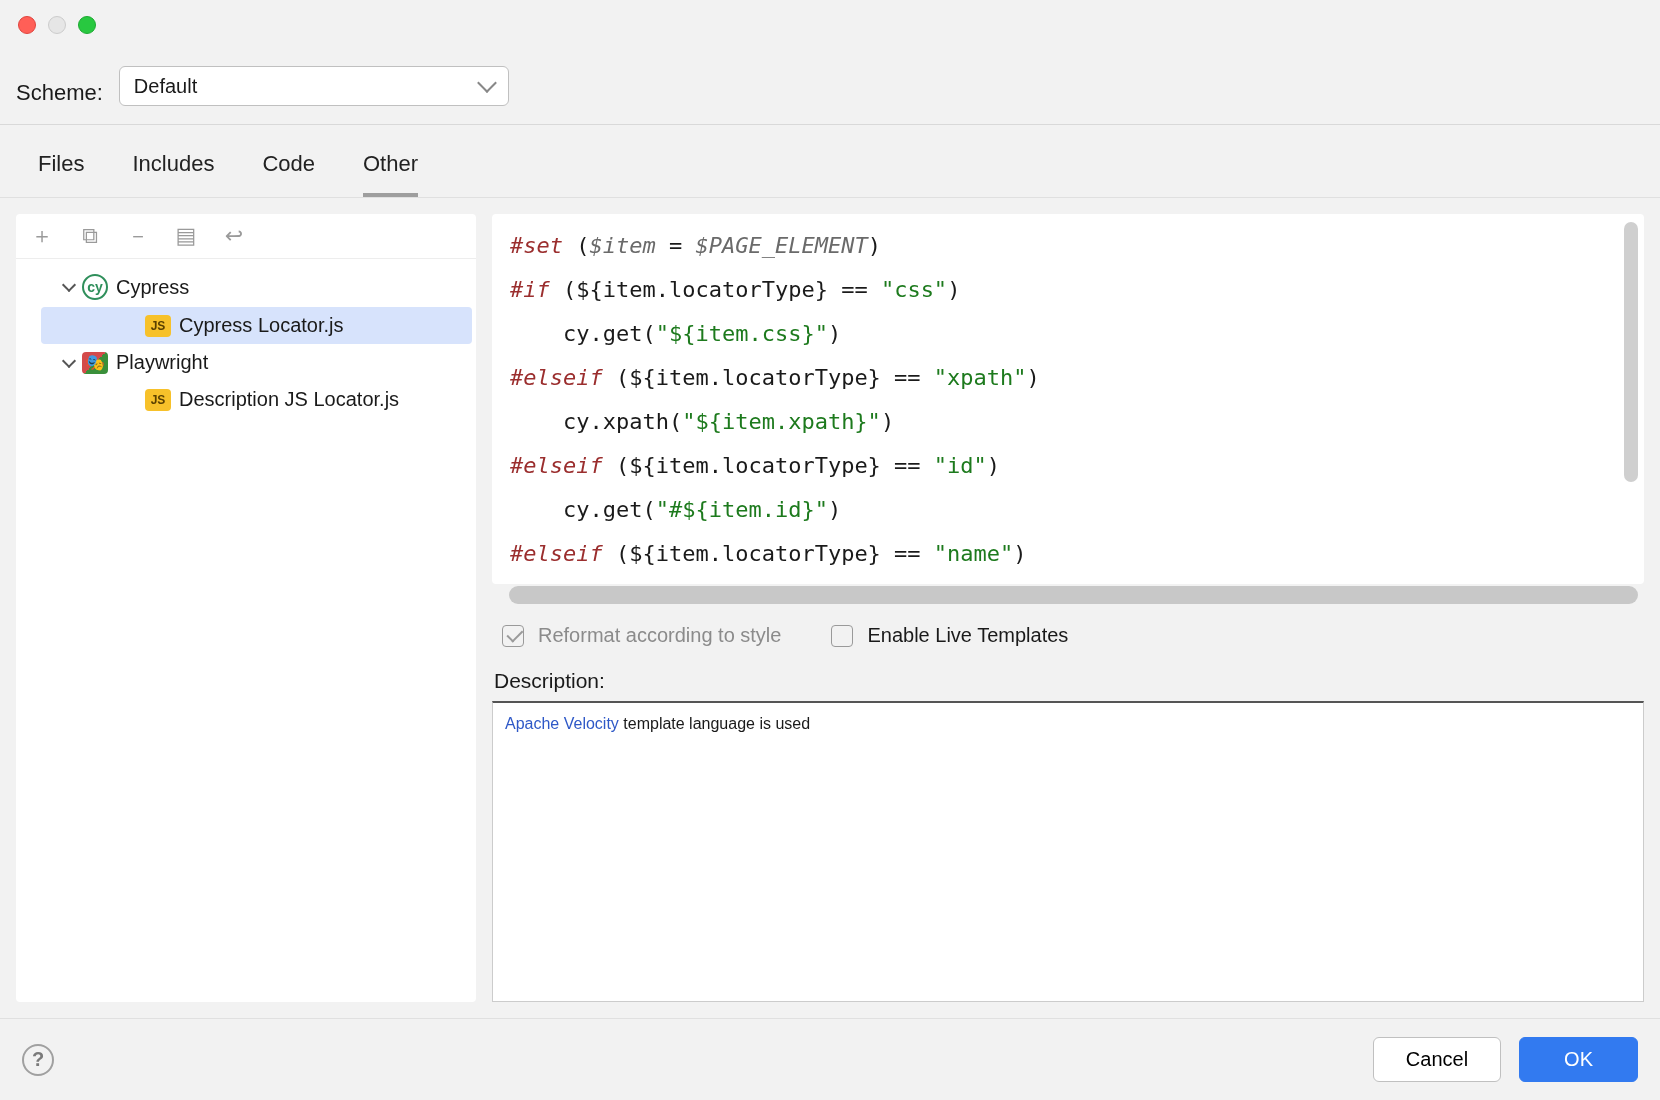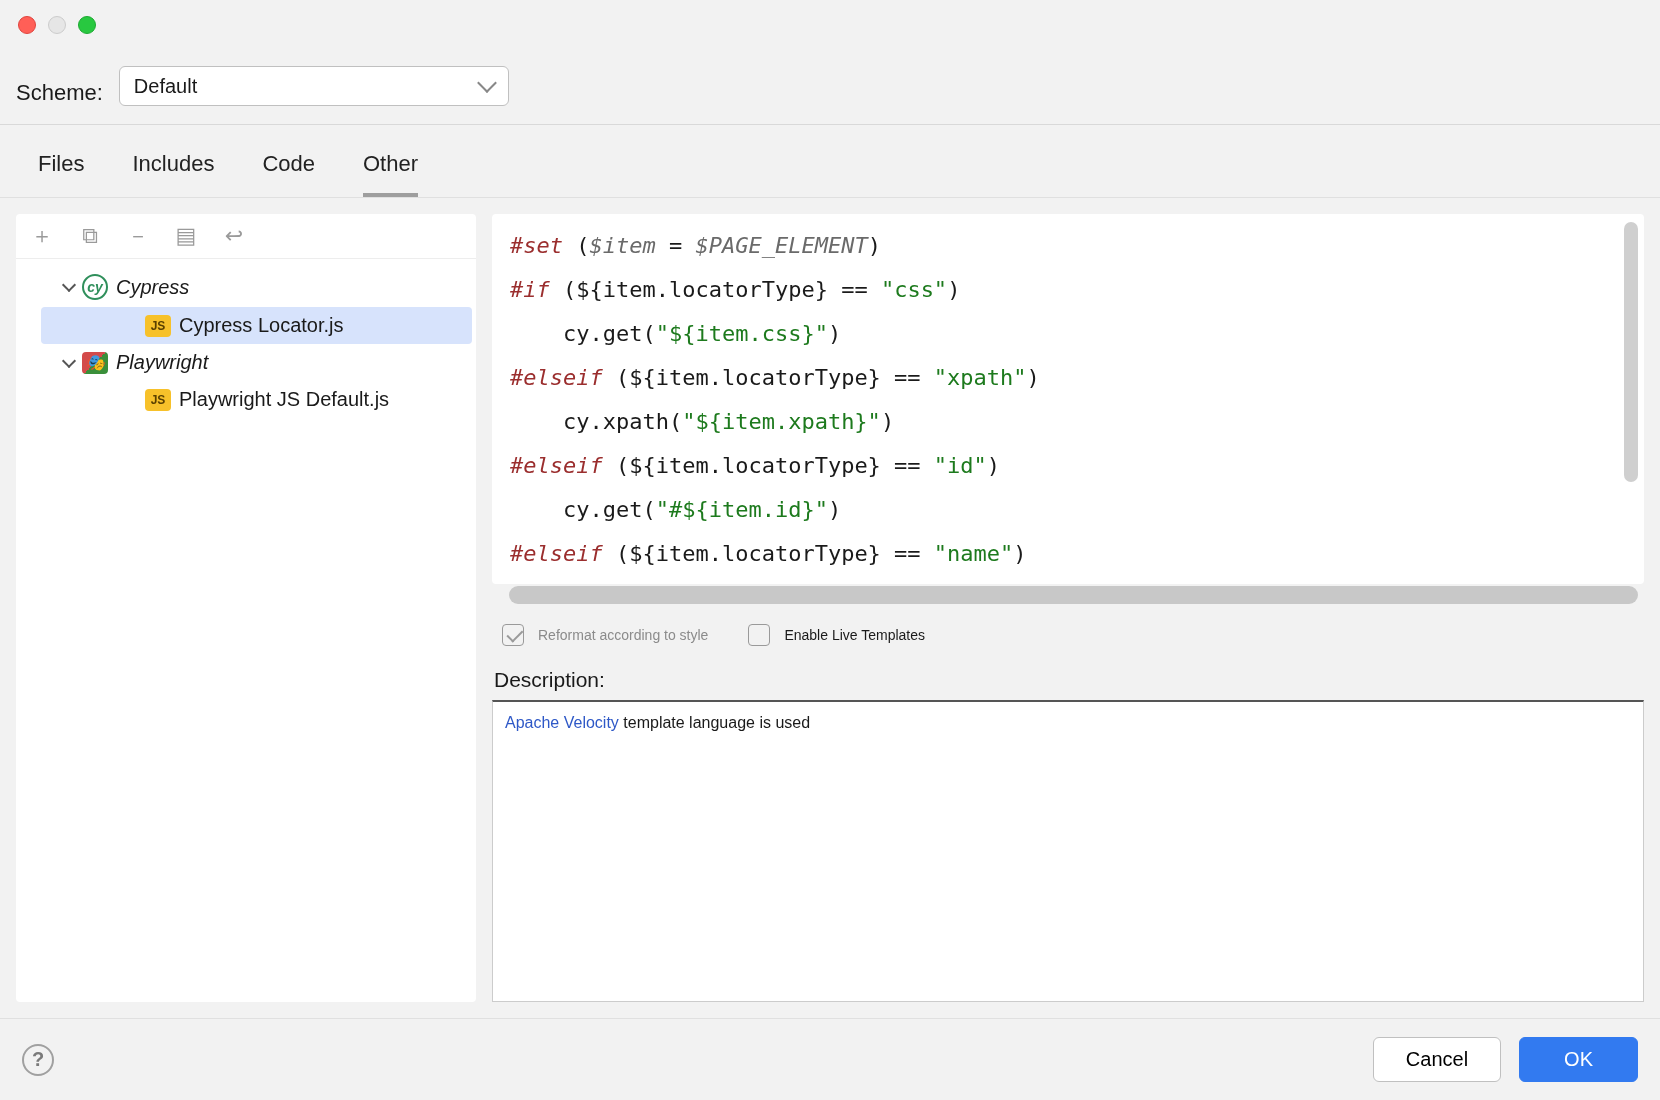--- a/index.html
+++ b/index.html
@@ -100,21 +100,21 @@
     display:flex;align-items:center;justify-content:center;
     color: #9a9a9a;
     font-size: 22px;
   }
   .tree { padding: 8px 4px; font-size: 20px; flex:1; overflow:auto; }
   .tree-row {
     display:flex; align-items:center; gap:8px;
     padding: 7px 10px 7px 18px;
     border-radius: 4px;
   }
-  .tree-row.indent1 { padding-left: 44px; font-style: italic; }
+  .tree-row.indent1 { padding-left: 44px; }
   .tree-row.indent2 { padding-left: 104px; margin-left: 21px; }
   .tree-row.selected { background: #d7e3fc; }
   .expander {
     width: 10px; height: 10px;
     border-right: 2px solid #555;
     border-bottom: 2px solid #555;
     transform-origin: center;
   }
   .expander.open { transform: rotate(45deg); margin-top:-4px; }
   .expander.closed { transform: rotate(-45deg); }
@@ -160,23 +160,23 @@
     width:98%; height:18px;
     background:#c8c8c8; border-radius:9px;
     align-self:center;
     margin-left:1%;
   }
   .kw { color:#9b2e2e; font-style:italic; }
   .var { color:#6a6a6a; font-style:italic; }
   .str { color:#1d7a1d; }
   .plain { color:#1a1a1a; }
   .checks-row {
-    display:flex; gap:40px; align-items:flex-end;
+    display:flex; gap:50px; align-items:flex-end;
     padding: 20px 10px 10px 10px;
-    font-size:14px;
+    font-size:20px;
   }
   .chk { display:flex; align-items:center; gap:14px; }
   .checkbox {
     width:22px;height:22px;border:1.5px solid #9a9a9a;border-radius:4px;
     display:flex;align-items:center;justify-content:center;
   }
   .checkbox.checked::after {
     content:""; width:7px;height:13px;display:block;
     border-right:2px solid #9a9a9a;border-bottom:2px solid #9a9a9a;
     transform:rotate(45deg) translateY(-2px);
@@ -257,21 +257,21 @@
           <span class="node-icon icon-js">JS</span>
           <span>Cypress Locator.js</span>
         </div>
         <div class="tree-row indent1">
           <span class="expander open"></span>
           <span class="node-icon icon-pw" style="font-size: 16px;">🎭</span>
           <span>Playwright</span>
         </div>
         <div class="tree-row indent2">
           <span class="node-icon icon-js">JS</span>
-          <span>Playwright JS Default.js</span>
+          <span>Description JS Locator.js</span>
         </div>
       </div>
   </div>
 
   <div class="right-panel">
     <div class="code-area-wrap">
       <div class="code-area" id="code"><div><span class="kw">#set</span><span class="plain"> (</span><span class="var">$item</span><span class="plain"> = </span><span class="var">$PAGE_ELEMENT</span><span class="plain">)</span></div><div><span class="kw">#if</span><span class="plain"> (${item.locatorType} == </span><span class="str">"css"</span><span class="plain">)</span></div><div><span class="plain">    cy.get(</span><span class="str">"${item.css}"</span><span class="plain">)</span></div><div><span class="kw">#elseif</span><span class="plain"> (${item.locatorType} == </span><span class="str">"xpath"</span><span class="plain">)</span></div><div><span class="plain">    cy.xpath(</span><span class="str">"${item.xpath}"</span><span class="plain">)</span></div><div><span class="kw">#elseif</span><span class="plain"> (${item.locatorType} == </span><span class="str">"id"</span><span class="plain">)</span></div><div><span class="plain">    cy.get(</span><span class="str">"#${item.id}"</span><span class="plain">)</span></div><div><span class="kw">#elseif</span><span class="plain"> (${item.locatorType} == </span><span class="str">"name"</span><span class="plain">)</span></div></div>
       <div class="scrollbar-v"></div>
     </div>
     <div class="scrollbar-h"></div>

